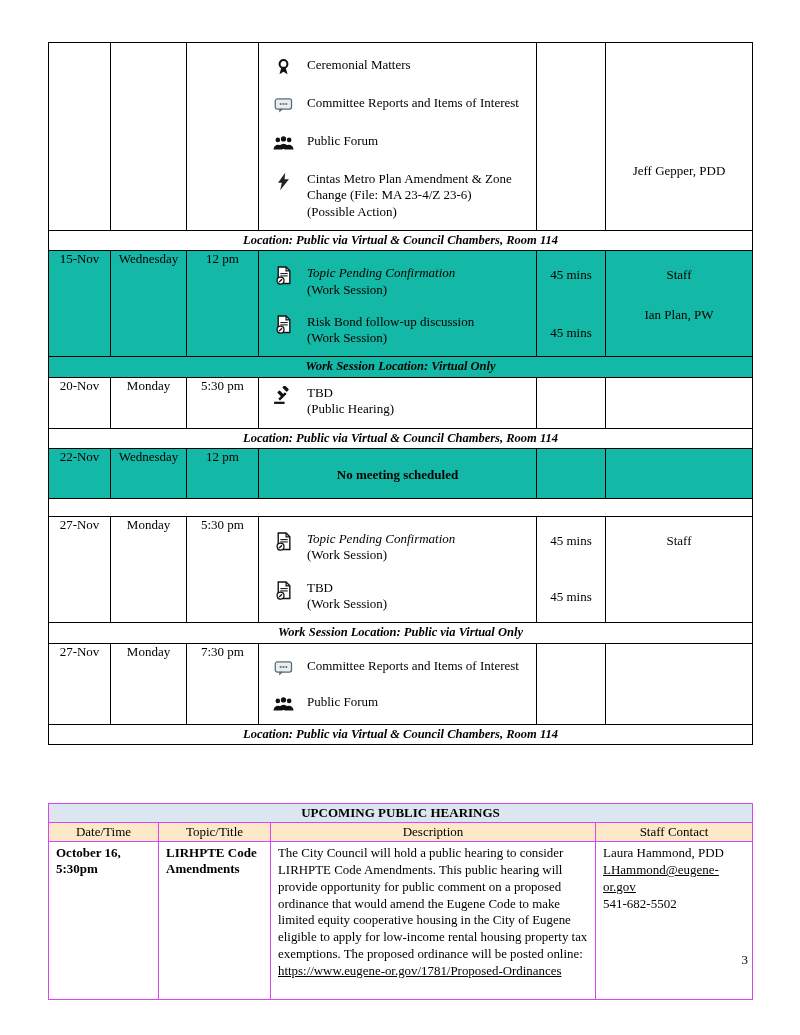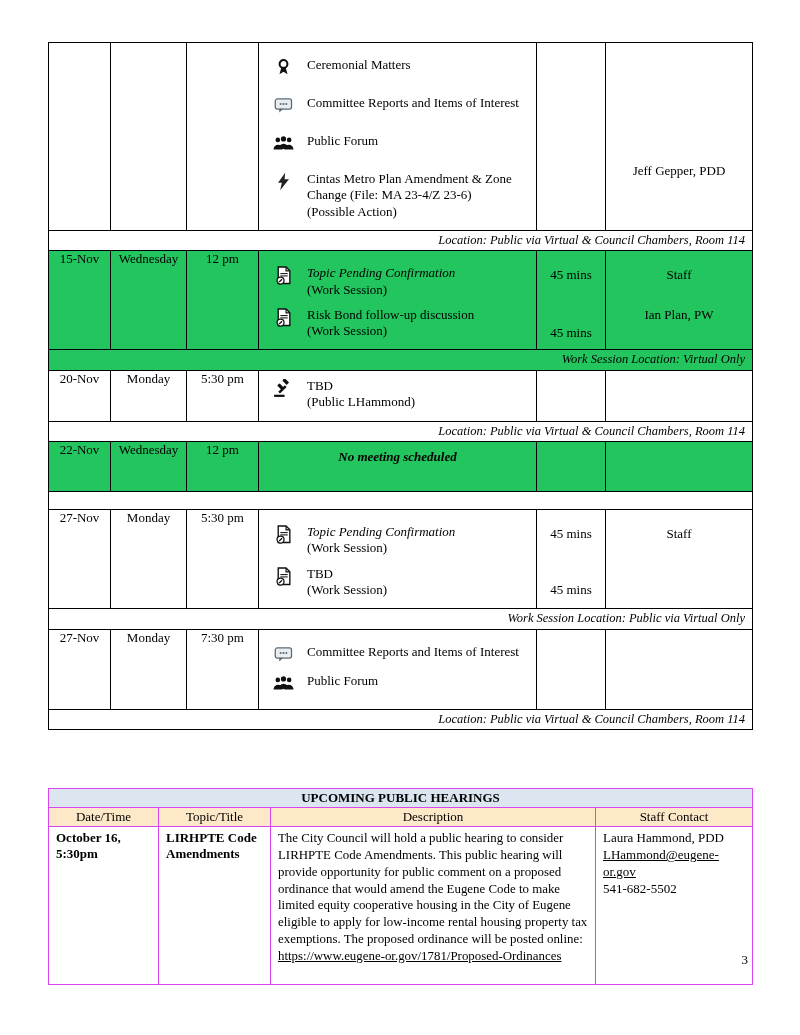--- a/index.html
+++ b/index.html
@@ -6,35 +6,35 @@
   .page{position:relative;width:800px;height:1035px;background:#fff;color:#000;
         font-family:"Liberation Serif", serif;overflow:hidden;}
   .doc{position:absolute;left:48px;top:42px;width:704px;}
 
   table{border-collapse:collapse;table-layout:fixed;}
   .sched{width:704px;font-size:13px;}
   .sched td{border:1px solid #000;vertical-align:top;padding:0;overflow:hidden;}
   .ctr{text-align:center;}
   .padtop{padding-top:14px;}
   .vmid{vertical-align:middle;}
-  .shade{background:#22c55e;}
+  .shade{background:#14b8a6;}
 
   .topics{display:flex;flex-direction:column;padding:14px 8px 10px 12px;gap:18px;}
-  .topics.tight{gap:9px;justify-content:center;}
+  .topics.tight{gap:16px;justify-content:center;}
   .topic{display:flex;align-items:flex-start;gap:12px;}
   .t-title,.t-sub{line-height:1.25;}
   .it{font-style:italic;}
   .b{font-weight:bold;}
   .ico{flex:0 0 24px;display:flex;justify-content:center;padding-top:1px;}
   .ico svg{width:19px;height:19px;}
 
   .durcol{text-align:center;}
   .staffcol{text-align:center;}
-  .loc{text-align:right;font-style:italic;font-weight:normal;font-size:12.5px;padding:2px 7px;line-height:1.25;}
-  .note{font-weight:bold;font-style:italic;text-align:center;padding-top:7px;}
+  .loc{text-align:center;font-style:italic;font-weight:bold;font-size:12.5px;padding:2px 7px;line-height:1.25;}
+  .note{font-weight:bold;text-align:center;padding-top:18px;}
 
   .hear{width:704px;font-size:13px;margin-top:58px;}
   .hear td{border:1px solid #d946ef;vertical-align:top;padding:1px 7px;}
   .h-title{background:#dce6f1;text-align:center;font-weight:bold;padding:2px;}
   .h-head{background:#fde9c8;text-align:center;padding:1px 2px;}
   .h-body td{padding:3px 7px;}
   .desc{font-size:12.9px;line-height:1.3;}
   .staffcontact{line-height:1.3;}
   .link{color:#000000;text-decoration:underline;overflow-wrap:anywhere;cursor:pointer;}
 
@@ -211,21 +211,21 @@
         <td>
           <div class="topics" style="padding-top:7px">
             <div class="topic">
               <span class="ico">
                     <svg style="width:20px">
                       <use href="#i-gavel"></use>
                     </svg>
                   </span>
               <div>
                 <div class="t-title">TBD</div>
-                <div class="t-sub">(Public LHammond)</div>
+                <div class="t-sub">(Public Hearing)</div>
               </div>
             </div>
           </div>
         </td>
         <td></td>
         <td></td>
       </tr>
       <tr style="height:19px">
         <td colspan="6">
           <div class="loc">Location: Public via Virtual &amp; Council Chambers, Room 114</div>

